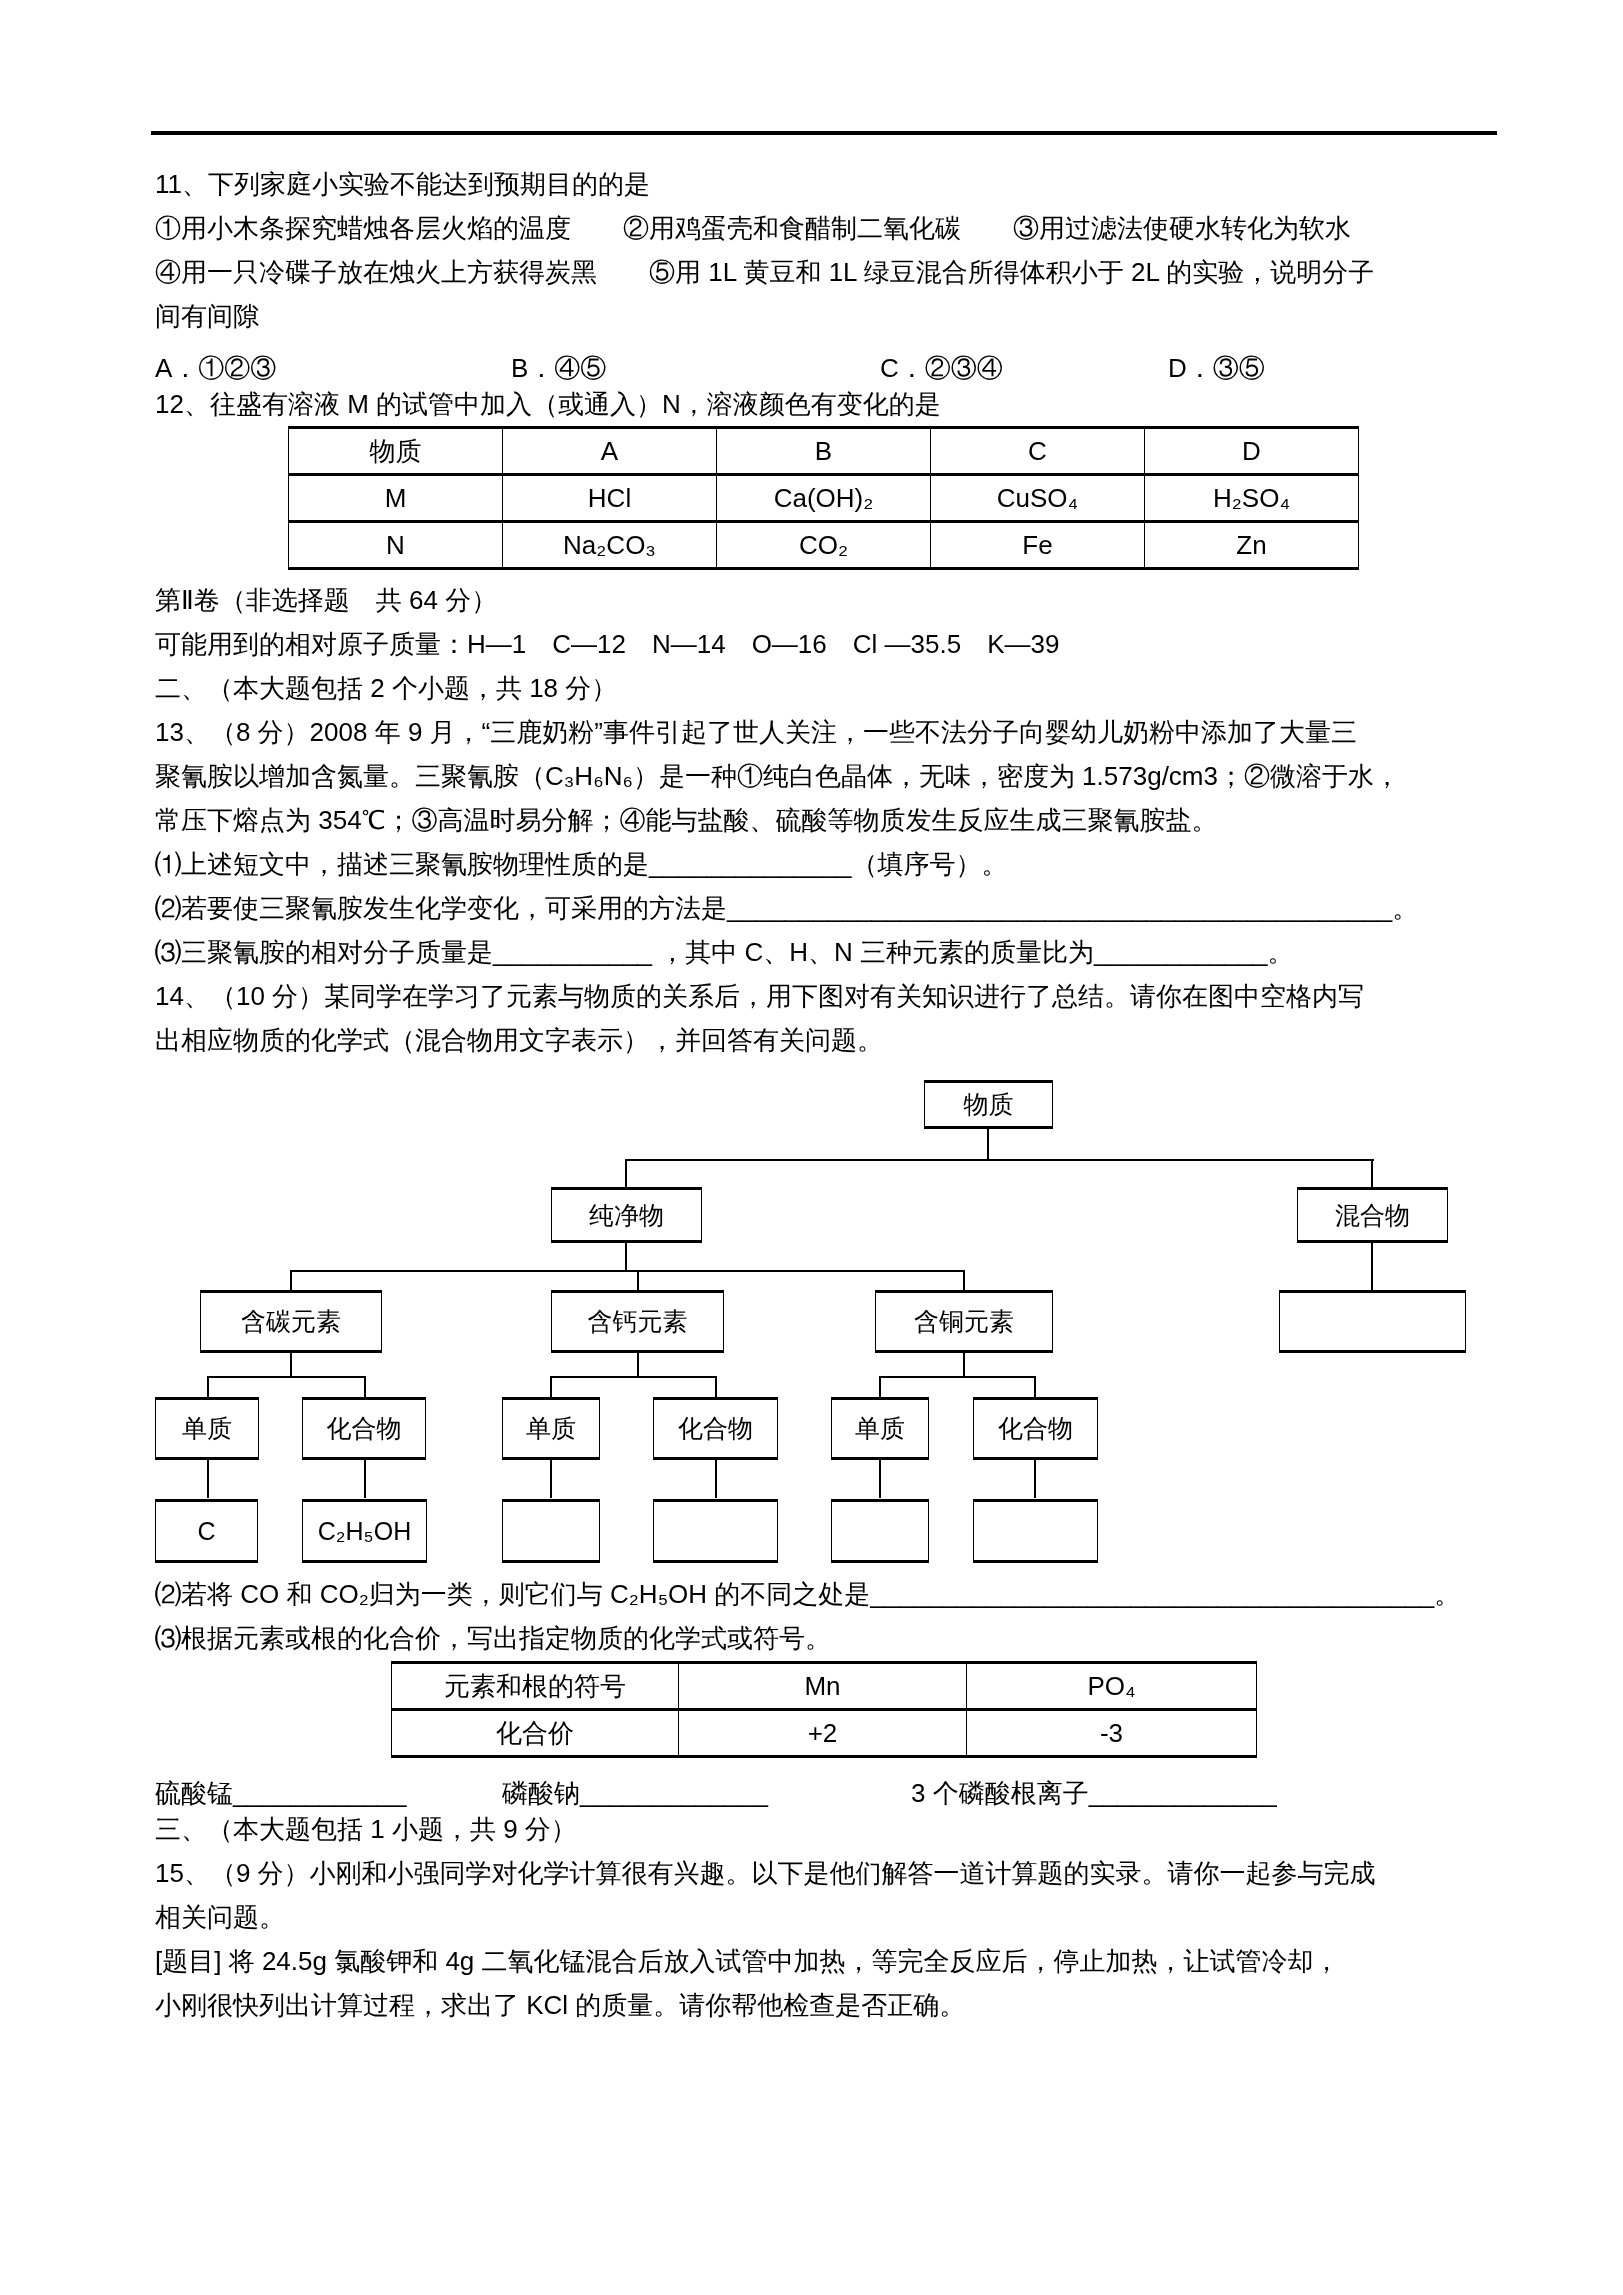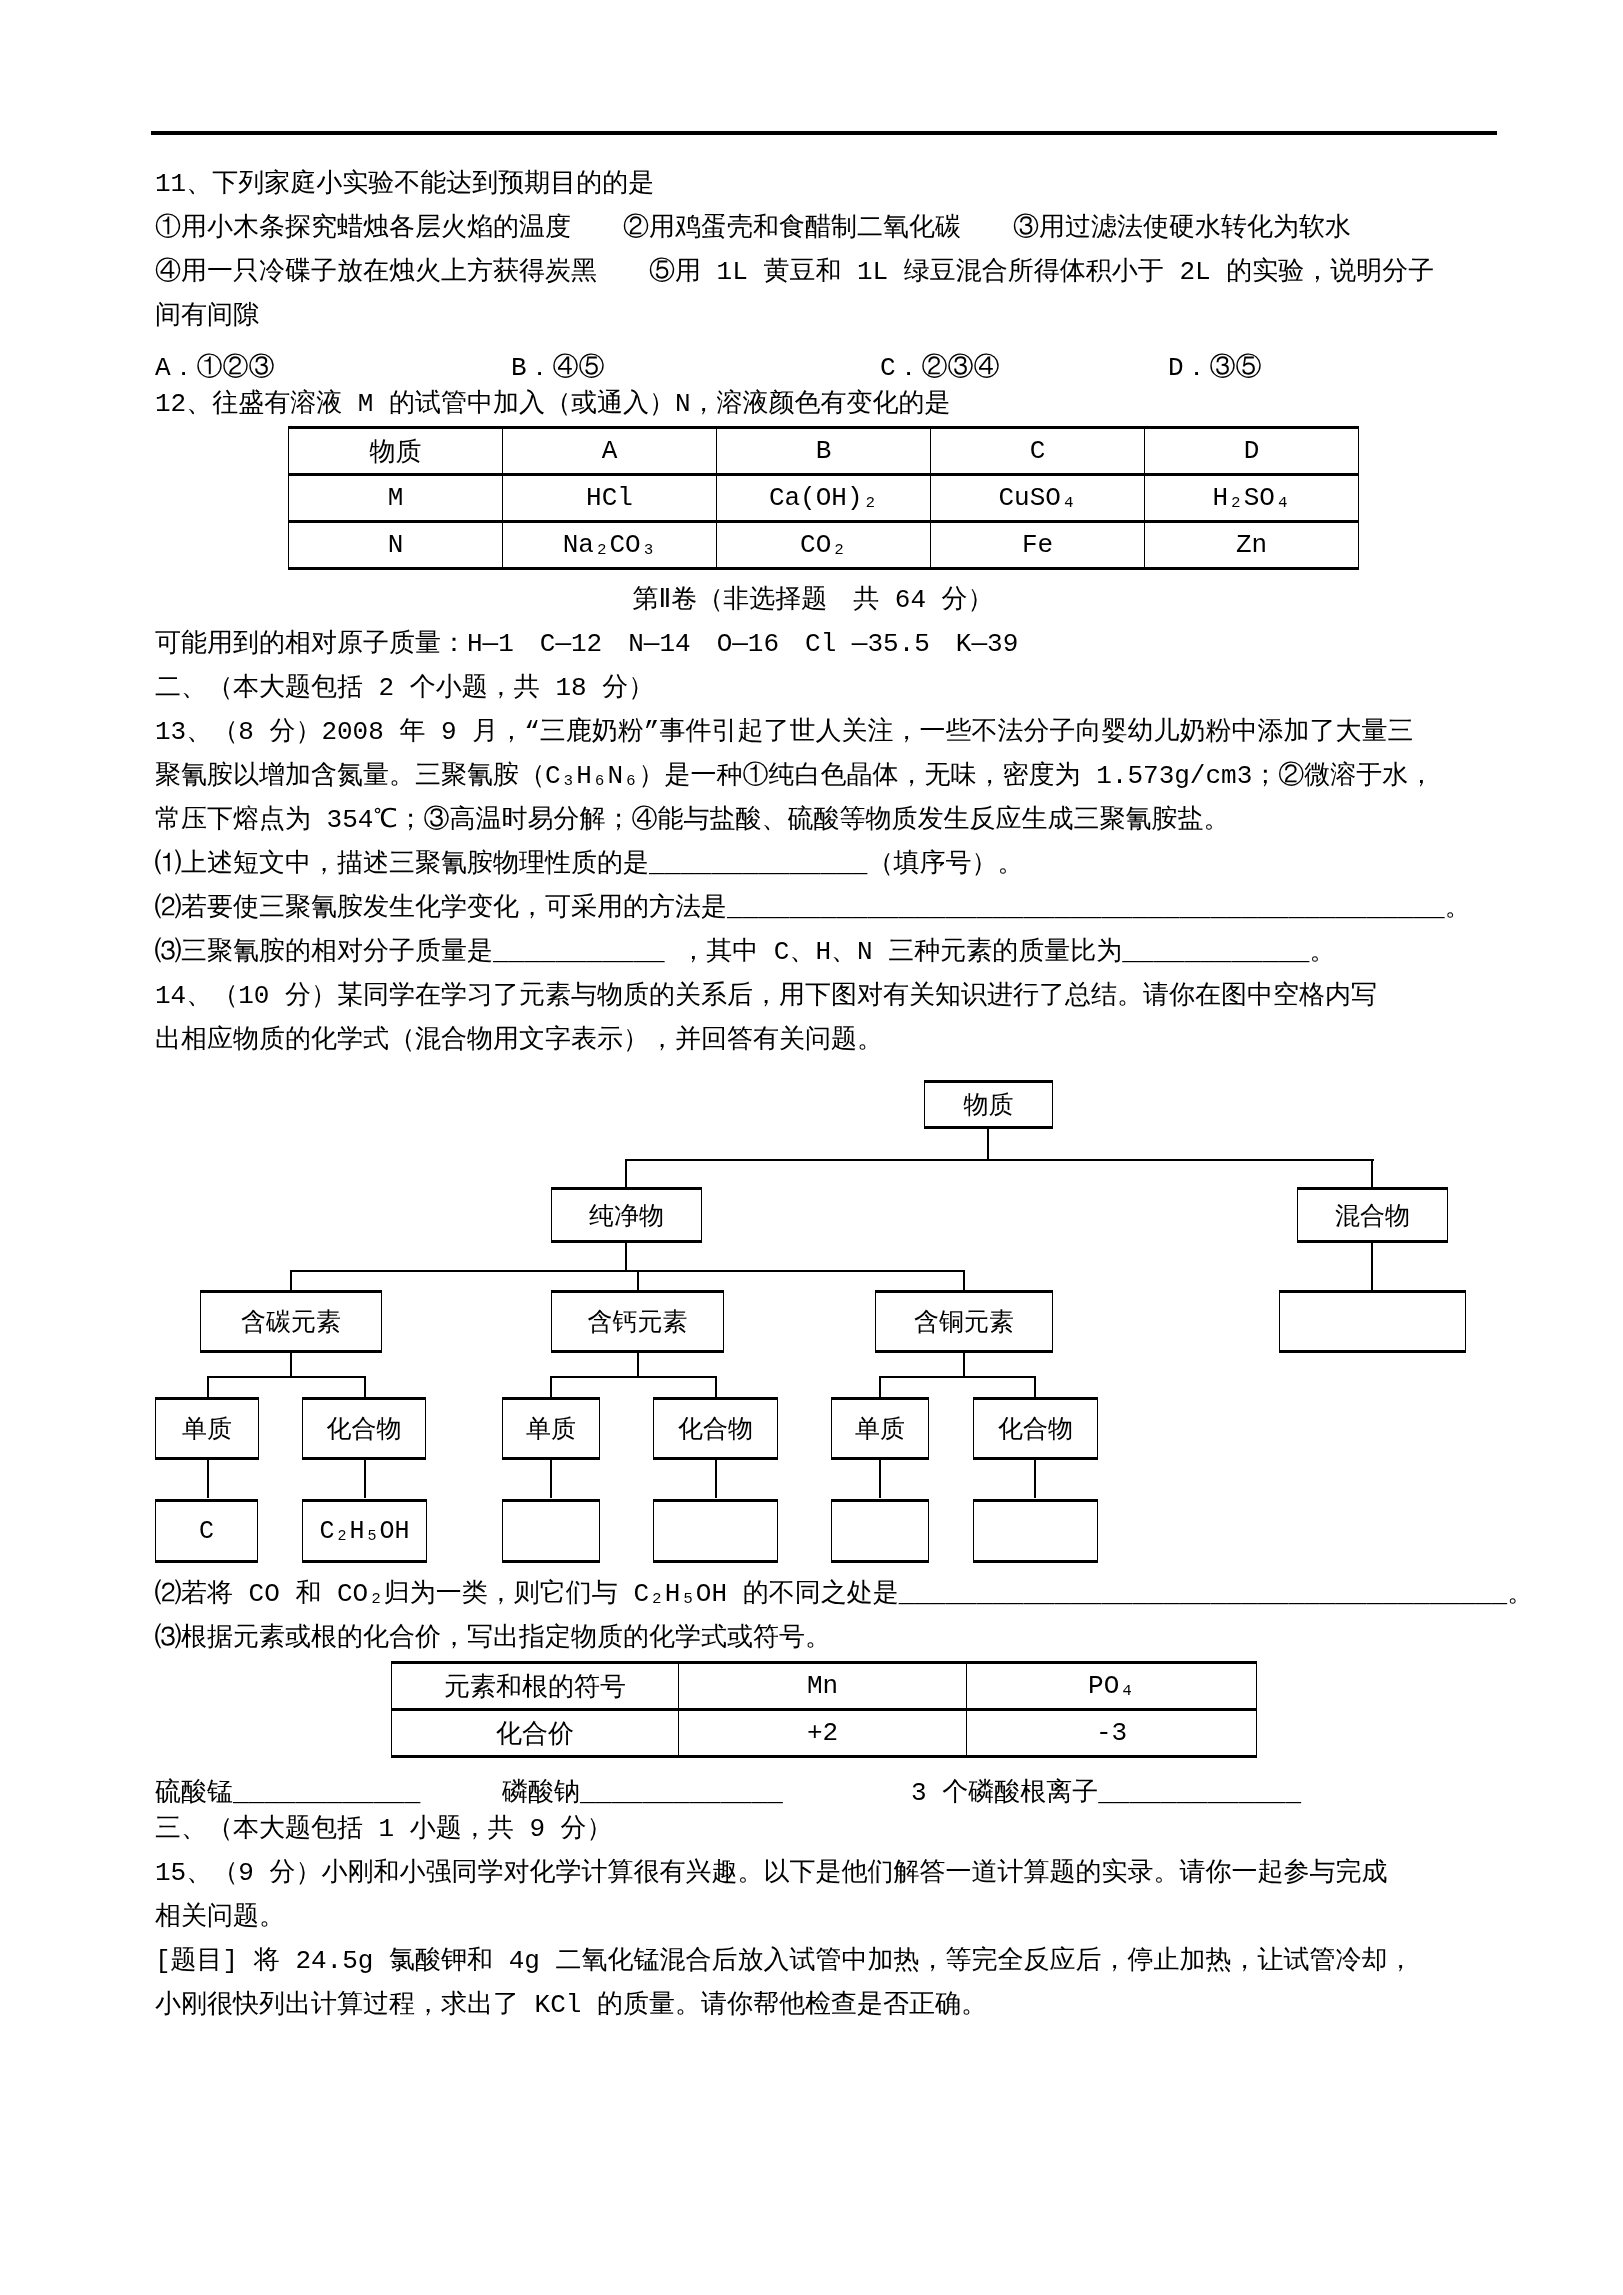--- a/index.html
+++ b/index.html
@@ -2,42 +2,42 @@
 <html style="font-size:9px"><head>
 <meta charset="utf-8">
 <style>
   html,body { margin:0; padding:0; background:#ffffff; }
   .page {
     position: relative;
     width: 1623px;
     height: 2022px;
     background: #ffffff;
     color: #000000;
-    font-family: Liberation Mono, monospace;
+    font-family: Liberation Sans, sans-serif;
     overflow: hidden;
   }
   .top-rule {
     position: absolute;
     top: 131px; left: 151px;
     width: 1346px; height: 3.9px;
     background: #000000;
   }
   .content {
     position: absolute;
     top: 162px; left: 155px;
     width: 1316px;
   }
   .ln {
     font-size: 26px;
     line-height: 44px;
     height: 44px;
     white-space: nowrap;
     margin: 0;
   }
-  .center { text-align: center; }
+  .center { text-align: left; }
   .pos-row { position: relative; }
   .pos-row span { position: absolute; top: 0; margin-top: 8px; }
   
   table { border-collapse: collapse; table-layout: fixed; }
   td {
     border: 1.7px solid #000;
     border-top-width: 3.4px;
     border-bottom-width: 3.4px;
     text-align: center;
     vertical-align: middle;

